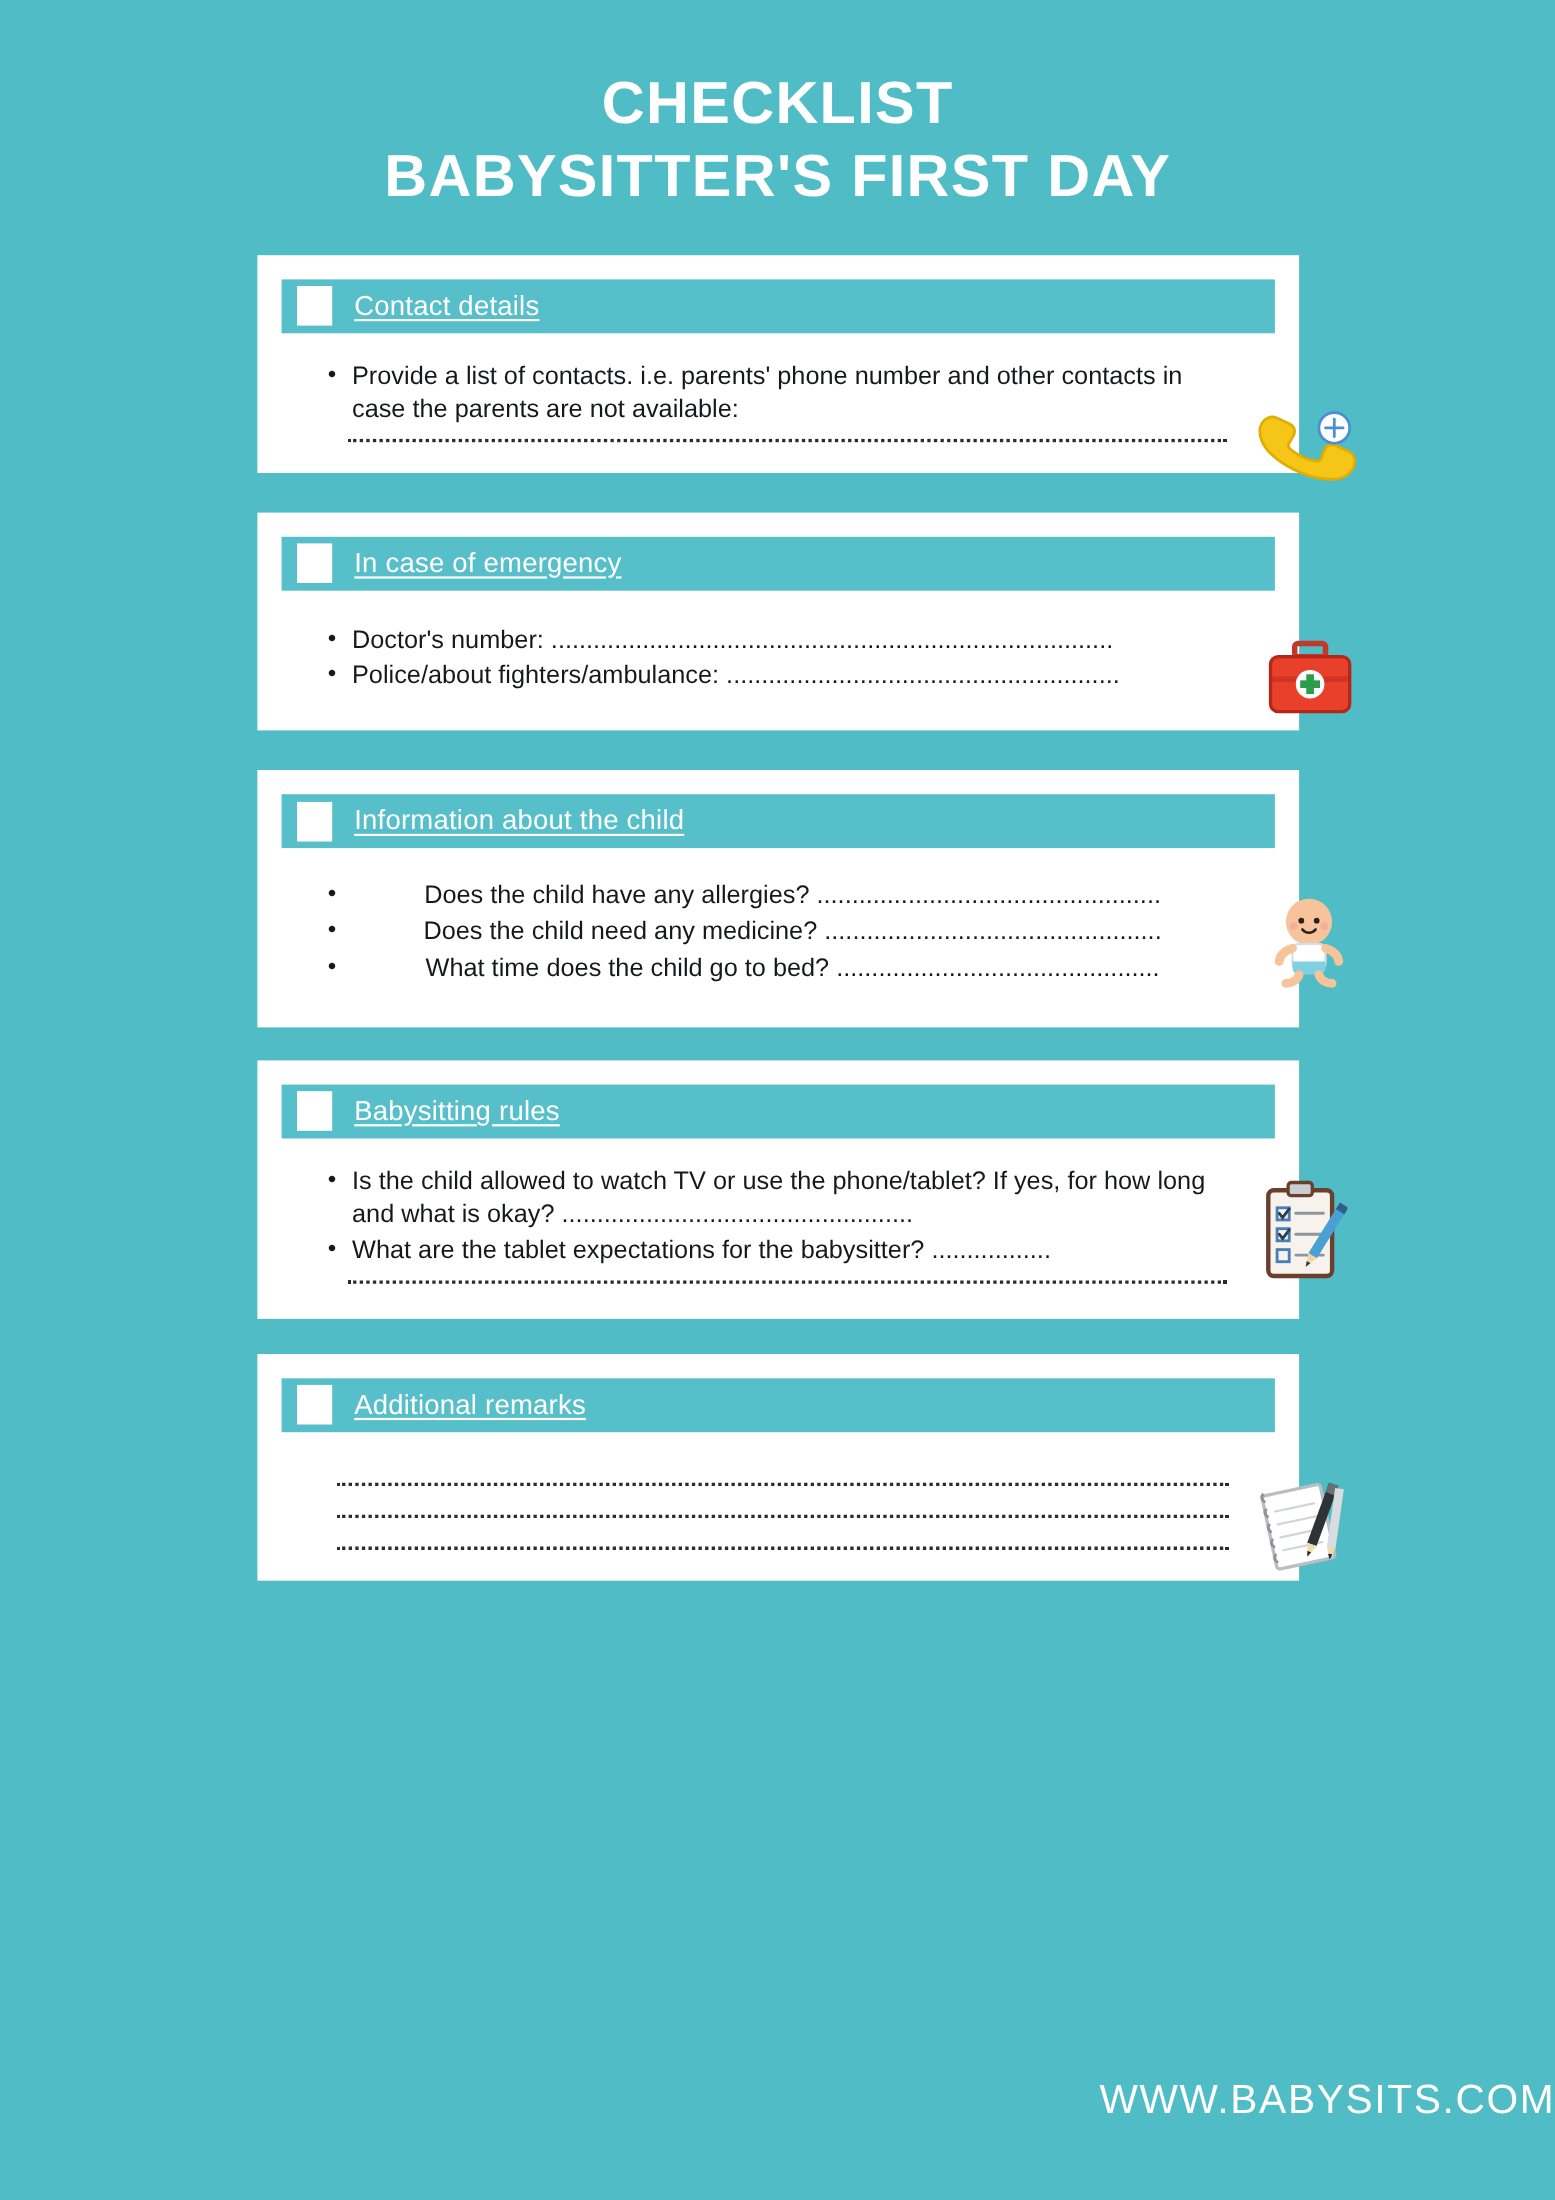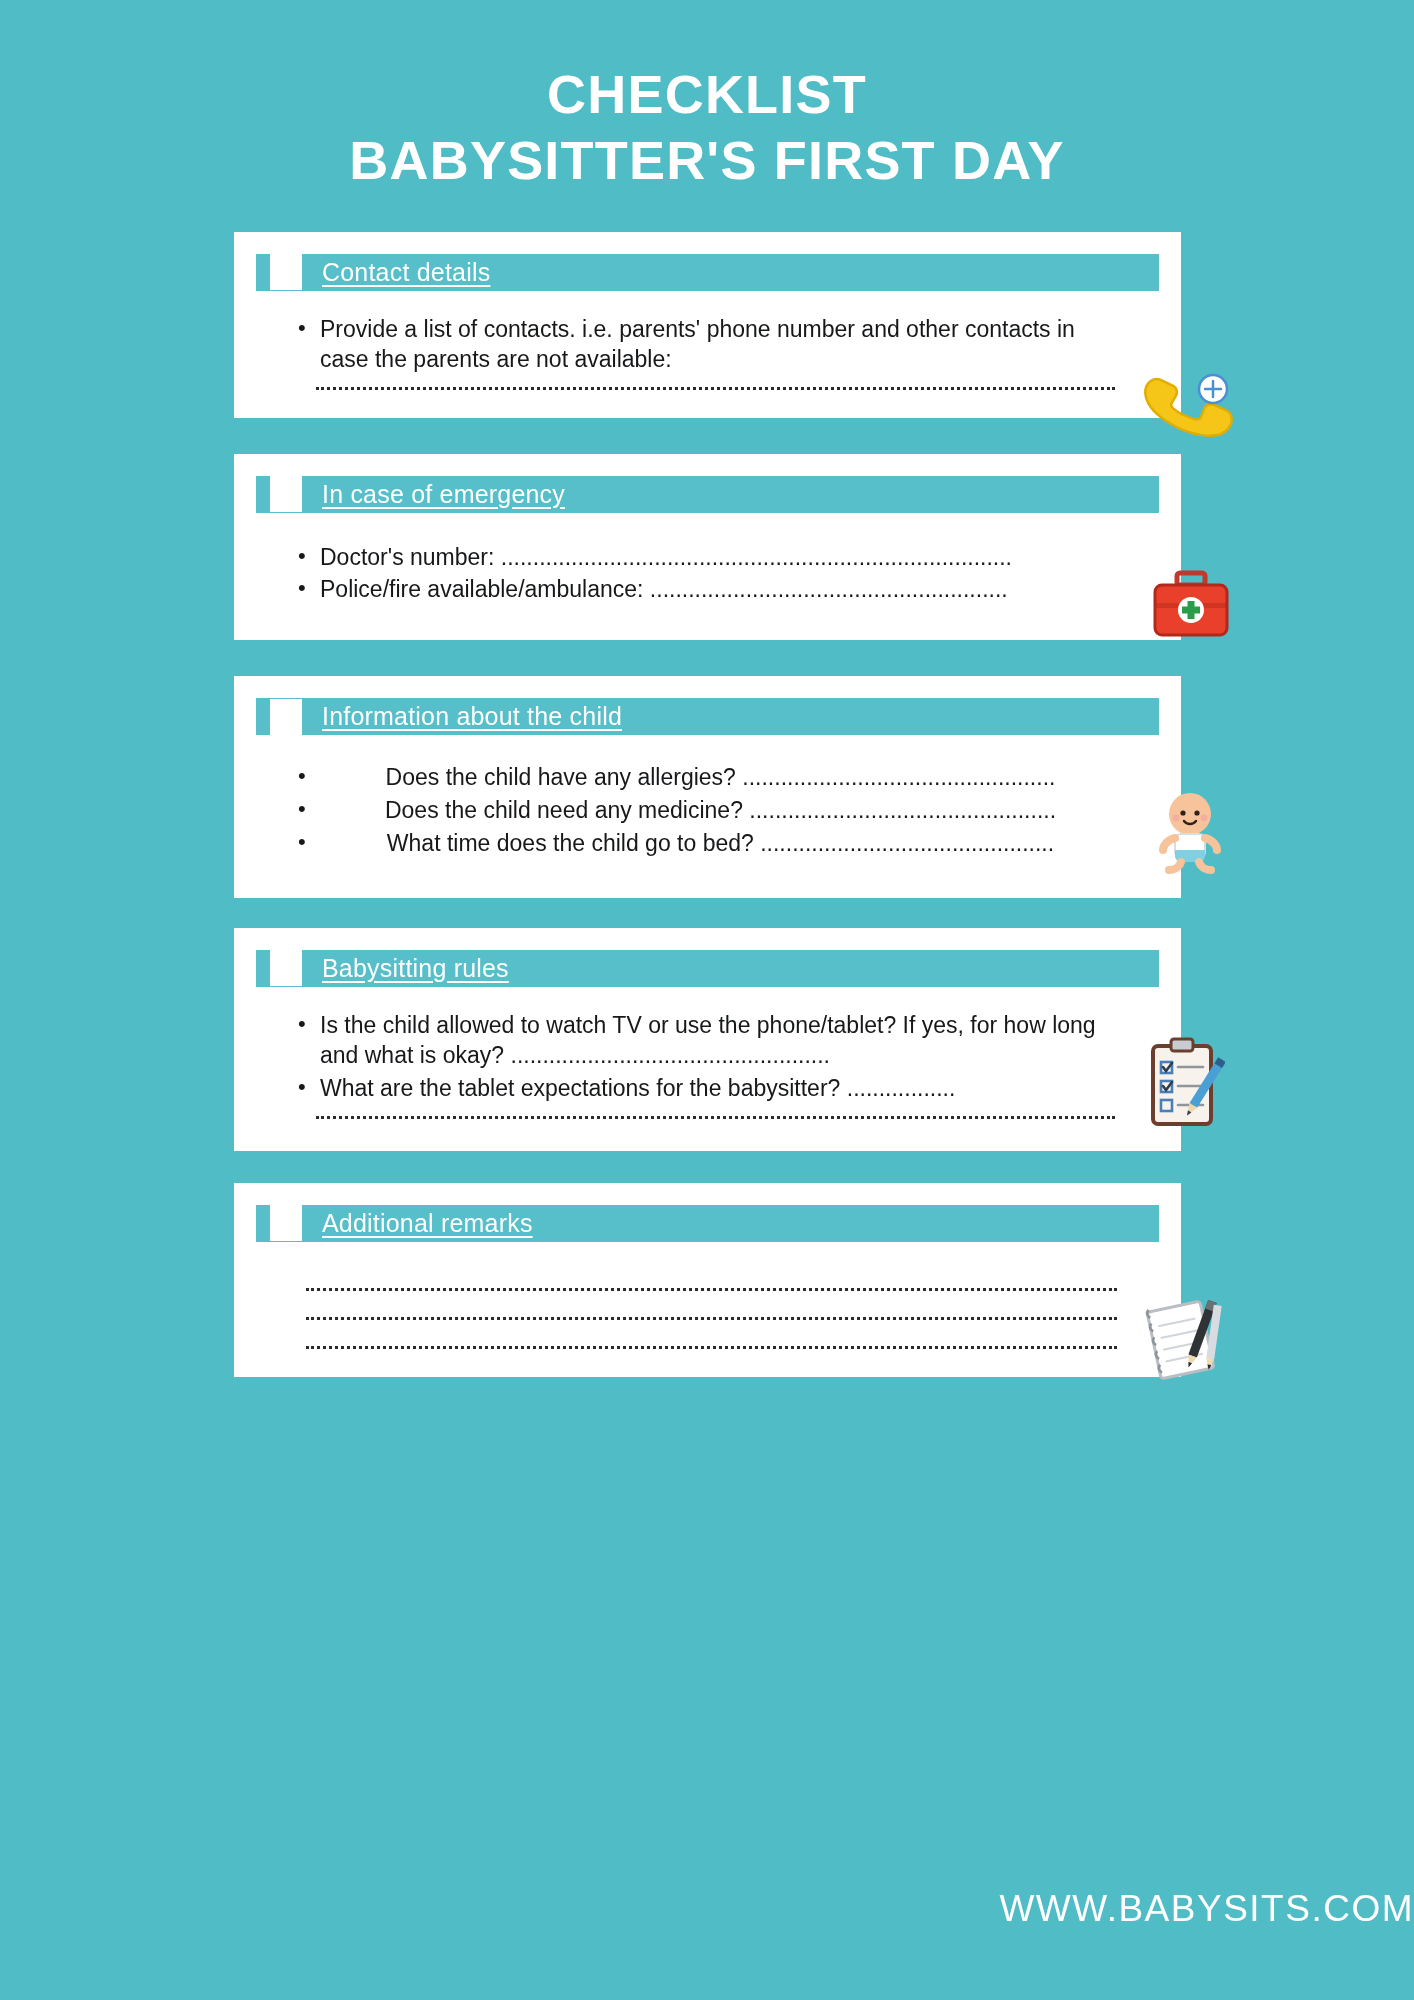--- a/index.html
+++ b/index.html
@@ -49,21 +49,21 @@
     margin: 0 auto;
     width: 947px;
     margin-left: 234px;
     margin-bottom: 34px;
     padding: 14px 0 18px 0;
   }
 
   .card-header {
     background: #57bfc9;
     margin: 8px 22px 0 22px;
-    height: 37px;
+    height: 49px;
     display: flex;
     align-items: center;
     padding-left: 14px;
   }
 
   .checkbox {
     width: 32px;
     height: 36px;
     background: #ffffff;
     flex: 0 0 auto;
@@ -194,21 +194,21 @@
     </div>
 
     <div class="card c2">
       <div class="card-header">
         <div class="checkbox"></div>
         <div class="card-title">In case of emergency</div>
       </div>
       <div class="card-body">
         <ul class="bullets">
           <li>Doctor's number: ................................................................................</li>
-          <li>Police/fire available/ambulance: ........................................................</li>
+          <li>Police/about fighters/ambulance: ........................................................</li>
         </ul>
       </div>
       <div class="deco" style="top:115px;">
         <svg width="84" height="72" viewBox="0 0 84 72">
           <rect x="28" y="4" width="28" height="12" rx="3" fill="none" stroke="#c0392b" stroke-width="5"></rect>
           <rect x="6" y="16" width="72" height="50" rx="7" fill="#e8402a" stroke="#b3281a" stroke-width="3"></rect>
           <rect x="6" y="34" width="72" height="5" fill="#b3281a" opacity="0.45"></rect>
           <circle cx="42" cy="41" r="13" fill="#ffffff"></circle>
           <rect x="38.5" y="32" width="7" height="18" fill="#2a9d4a"></rect>
           <rect x="33" y="37.5" width="18" height="7" fill="#2a9d4a"></rect>

